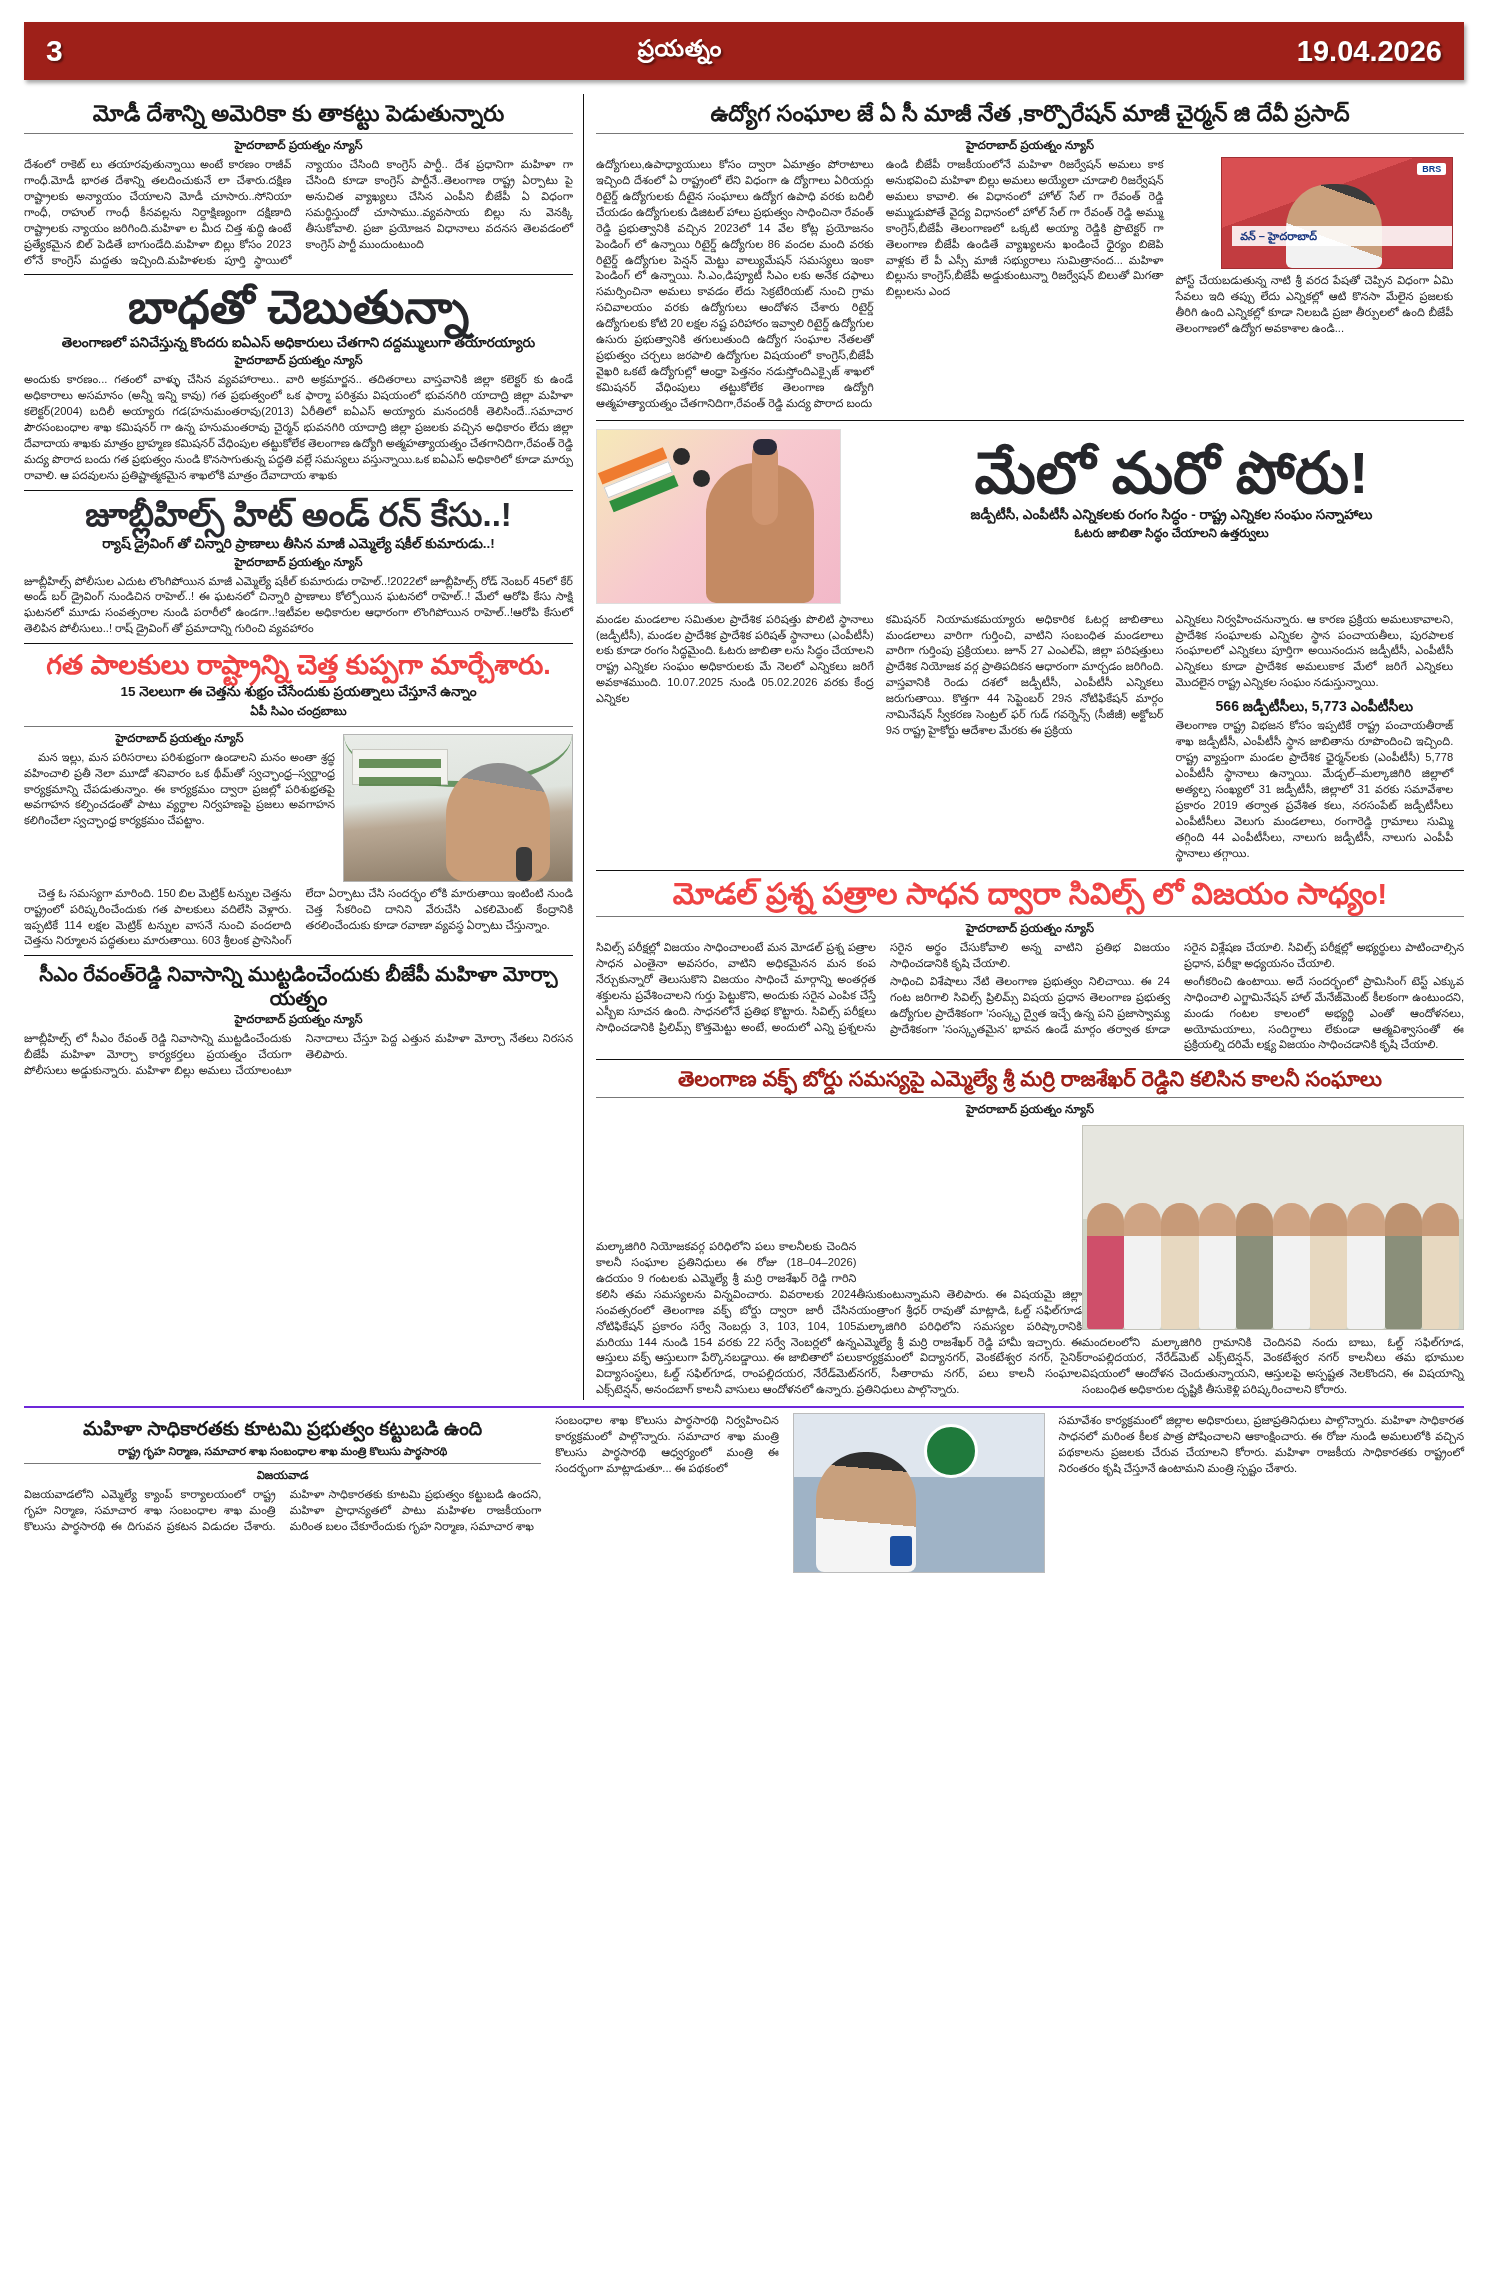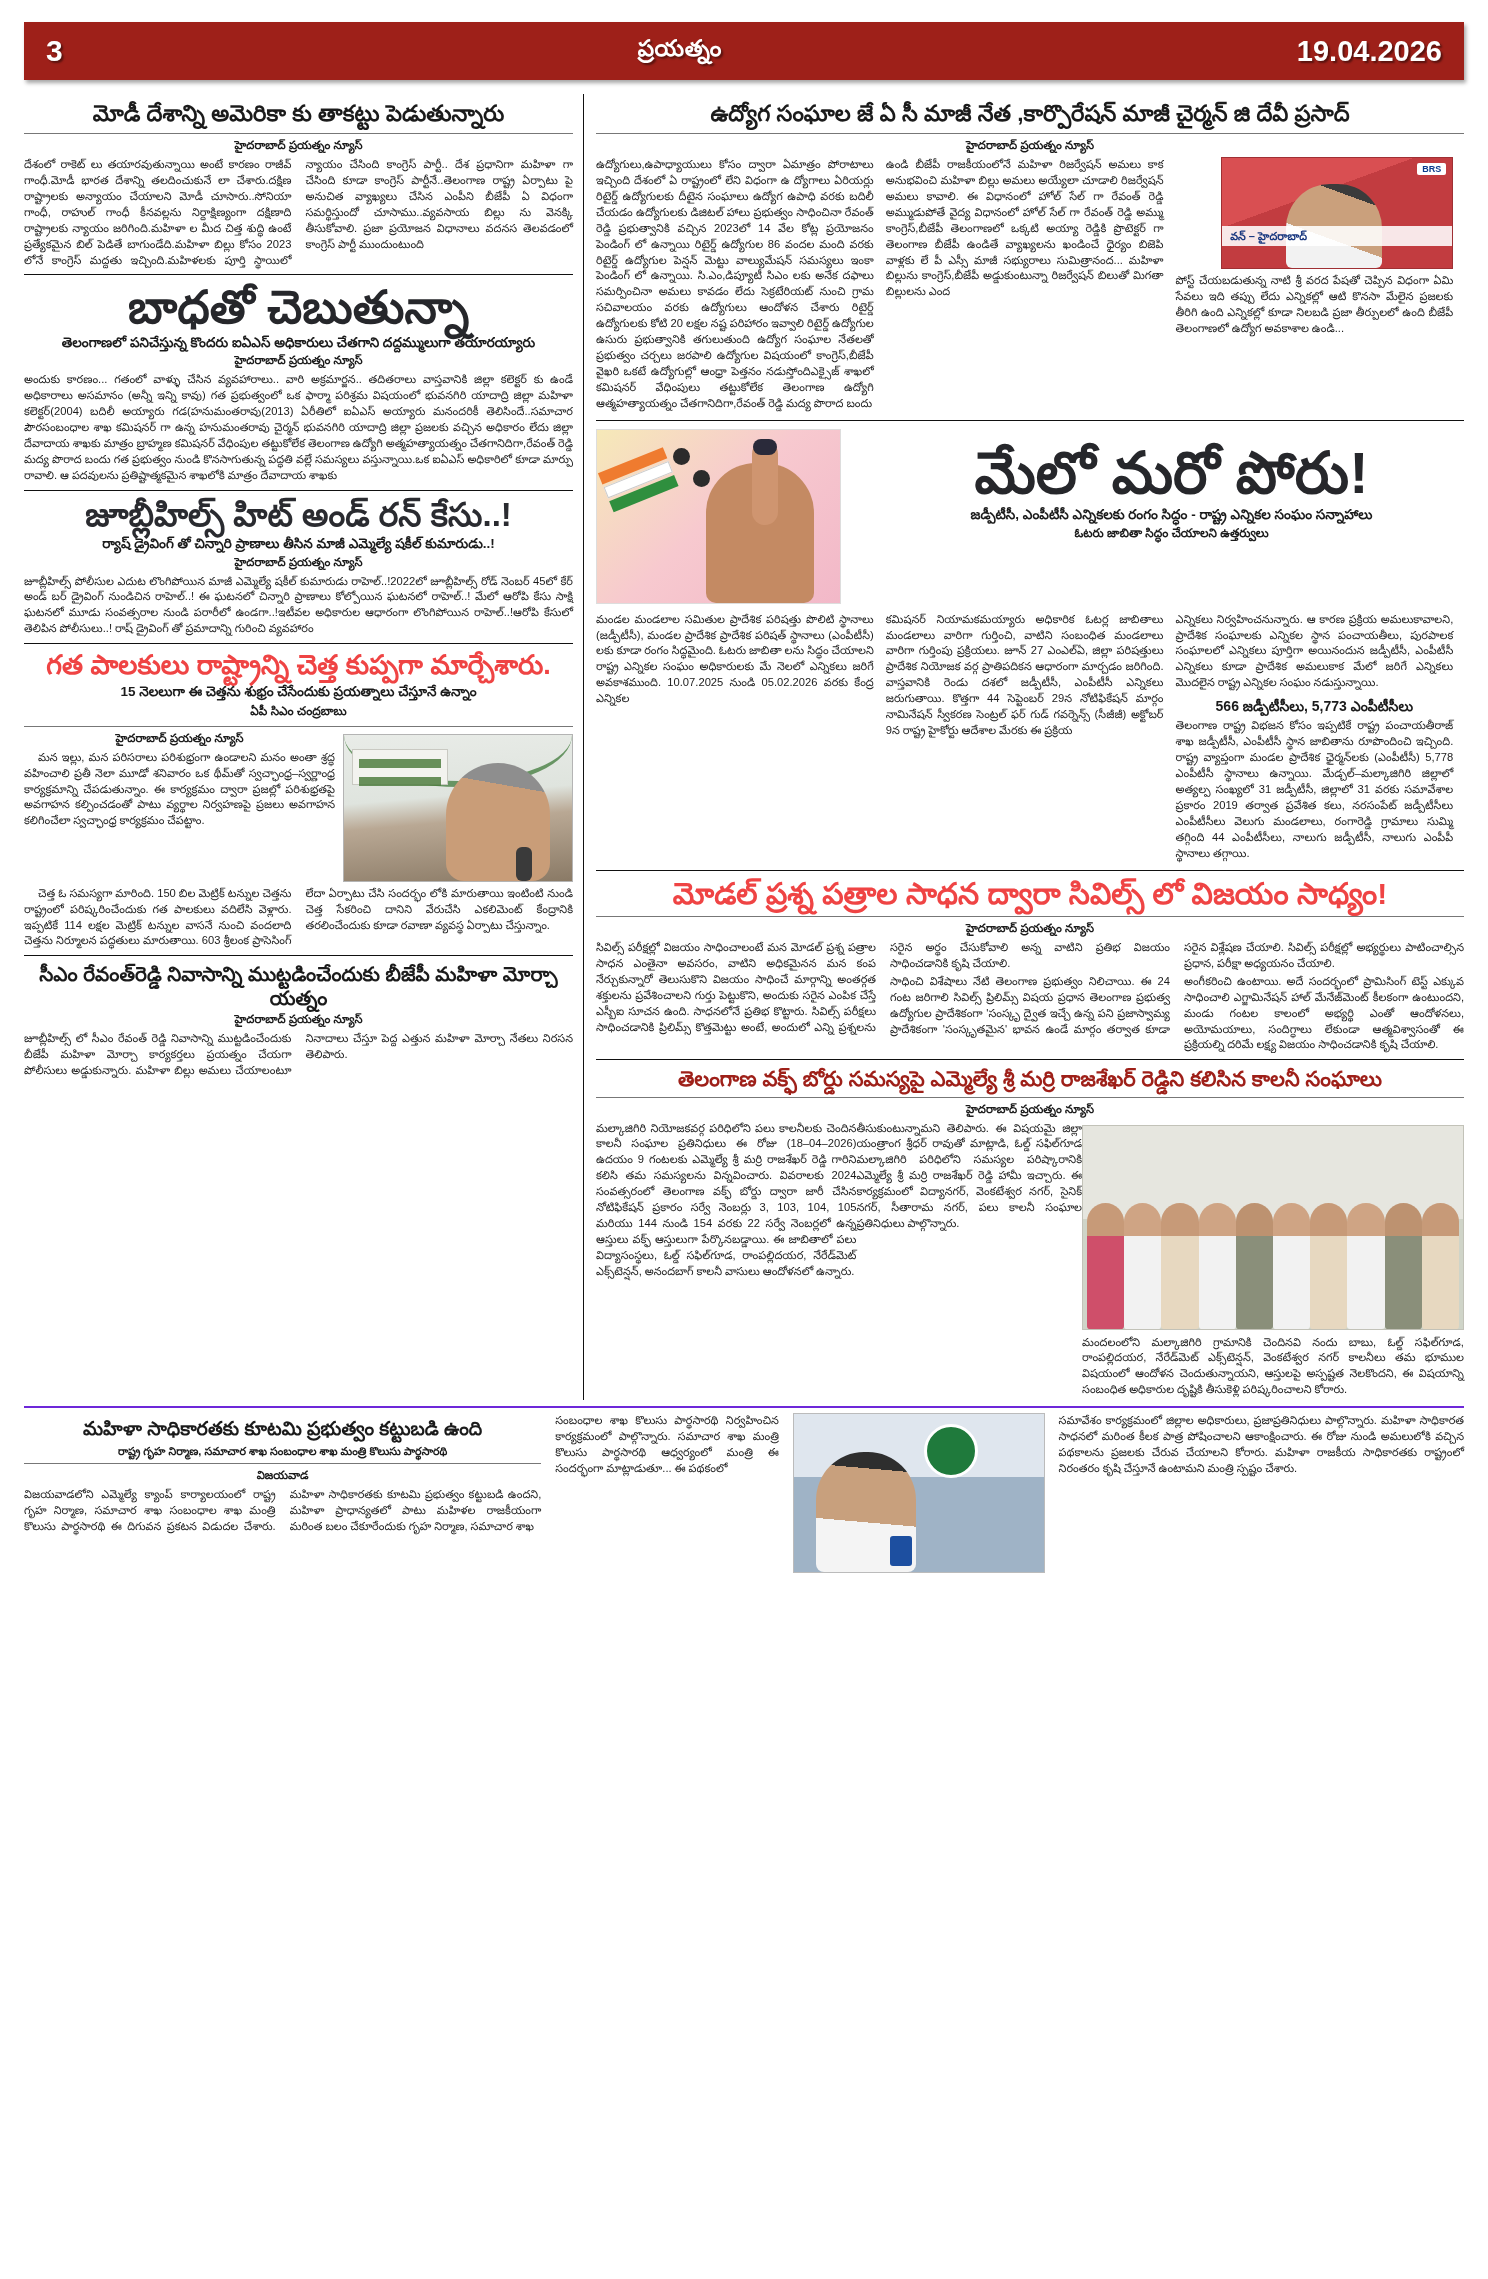--- a/index.html
+++ b/index.html
@@ -63,21 +63,21 @@
   .ph-cbn .arc { position:absolute; left:0; top:0; width:100%; height:52px; border-bottom:6px solid #3f7a3a; border-radius:0 0 50% 50%/0 0 100% 100%; opacity:.75;}
   .ph-cbn .head { position:absolute; right:22px; bottom:0; width:104px; height:118px; border-radius:52px 52px 18px 18px; background:linear-gradient(190deg,#8e8e8e 0 22%,#c99d78 22% 100%); }
   .ph-cbn .mic { position:absolute; right:40px; bottom:0; width:16px; height:34px; background:#3a3a3a; border-radius:6px; }
 
   .ph-devi {
     width:232px; height:112px; float:right; margin:0 0 4px 8px;
     background:linear-gradient(160deg,#d94f52 0 36%,#c23c40 36% 100%);
     border:1px solid #9f3034; position:relative;
   }
   .ph-devi .brs { position:absolute; right:6px; top:5px; background:#fff; color:#0a3a8c; font-size:9px; font-weight:800; padding:1px 5px; border-radius:2px; }
-  .ph-devi .strip { position:absolute; left:0; bottom:22px; width:100%; height:20px; background:rgba(255,255,255,.88); }
+  .ph-devi .strip { position:absolute; left:10px; bottom:22px; width:100%; height:20px; background:rgba(255,255,255,.88); }
   .ph-devi .strip span { font-size:11px; font-weight:800; color:#16357e; line-height:20px; padding-left:8px; }
   .ph-devi .man { position:absolute; left:64px; bottom:0; width:96px; height:84px; border-radius:44px 44px 6px 6px; background:linear-gradient(200deg,#3b3b3b 0 20%,#caa07c 20% 62%,#f2f2f2 62% 100%); }
 
   .ph-vote {
     width:245px; height:175px; float:left; margin:2px 10px 4px 0;
     background:linear-gradient(135deg,#f6e9b8 0%,#f7c9cf 48%,#f2b8c8 100%);
     border:1px solid #ddd; position:relative;
   }
   .ph-vote .eci { position:absolute; left:10px; top:28px; width:70px; height:62px; transform:rotate(-22deg); }
   .ph-vote .eci b { display:block; height:12px; margin-bottom:3px; }
@@ -262,21 +262,21 @@
           <p class="tx">అంగీకరించి ఉంటాయి. అదే సందర్భంలో ప్రామిసింగ్ టెస్ట్ ఎక్కువ సాధించాలి ఎగ్జామినేషన్ హాల్ మేనేజ్‌మెంట్ కీలకంగా ఉంటుందని, మండు గంటల కాలంలో అభ్యర్థి ఎంతో ఆందోళనలు, అయోమయాలు, సందిగ్ధాలు లేకుండా ఆత్మవిశ్వాసంతో ఈ ప్రక్రియల్ని దరిమే లక్ష్య విజయం సాధించడానికి కృషి చేయాలి.</p>
         </div>
       </div>
 
       <hr class="hrule">
 
       <div>
         <h1 class="hl-sm redtxt" style="font-size:21px">తెలంగాణ వక్ఫ్ బోర్డు సమస్యపై ఎమ్మెల్యే శ్రీ మర్రి రాజశేఖర్ రెడ్డిని కలిసిన కాలనీ సంఘాలు</h1>
         <hr class="hrule-thin">
         <div class="byline">హైదరాబాద్ ప్రయత్నం న్యూస్</div>
-        <div style="display:flex; gap:0;">
+        <div style="display:flex; gap:0;align-items:flex-end;">
           <div style="width:30%;">
             <p class="tx">మల్కాజిగిరి నియోజకవర్గ పరిధిలోని పలు కాలనీలకు చెందిన కాలనీ సంఘాల ప్రతినిధులు ఈ రోజు (18–04–2026) ఉదయం 9 గంటలకు ఎమ్మెల్యే శ్రీ మర్రి రాజశేఖర్ రెడ్డి గారిని కలిసి తమ సమస్యలను విన్నవించారు. వివరాలకు 2024 సంవత్సరంలో తెలంగాణ వక్ఫ్ బోర్డు ద్వారా జారీ చేసిన నోటిఫికేషన్ ప్రకారం సర్వే నెంబర్లు 3, 103, 104, 105 మరియు 144 నుండి 154 వరకు 22 సర్వే నెంబర్లలో ఉన్న ఆస్తులు వక్ఫ్ ఆస్తులుగా పేర్కొనబడ్డాయి. ఈ జాబితాలో పలు విద్యాసంస్థలు, ఓల్డ్ సఫిల్‌గూడ, రాంపల్లిదయర, నేరేడ్‌మెట్ ఎక్స్‌టెన్షన్, అనందబాగ్ కాలనీ వాసులు ఆందోళనలో ఉన్నారు.</p>
           </div>
           <div style="width:26%;">
             <p class="tx">తీసుకుంటున్నామని తెలిపారు. ఈ విషయమై జిల్లా యంత్రాంగ శ్రీధర్ రావుతో మాట్లాడి, ఓల్డ్ సఫిల్‌గూడ మల్కాజిగిరి పరిధిలోని సమస్యల పరిష్కారానికి ఎమ్మెల్యే శ్రీ మర్రి రాజశేఖర్ రెడ్డి హామీ ఇచ్చారు. ఈ కార్యక్రమంలో విద్యానగర్, వెంకటేశ్వర నగర్, సైనిక్ నగర్, సీతారామ నగర్, పలు కాలనీ సంఘాల ప్రతినిధులు పాల్గొన్నారు.</p>
           </div>
           <div style="width:44%;">
             <div class="ph-group">
               <div class="rowp">
                 <div class="per s"></div>

